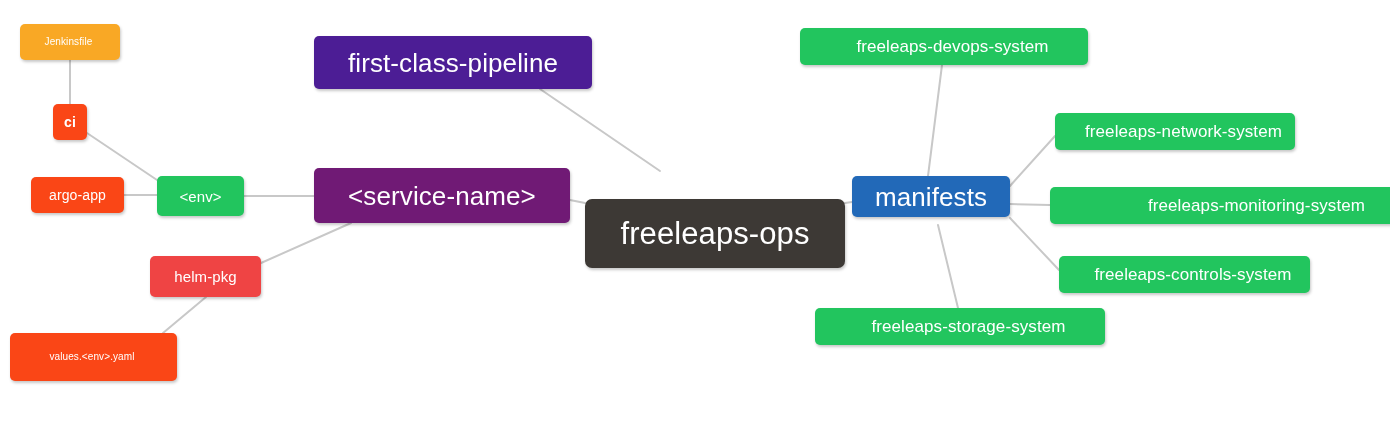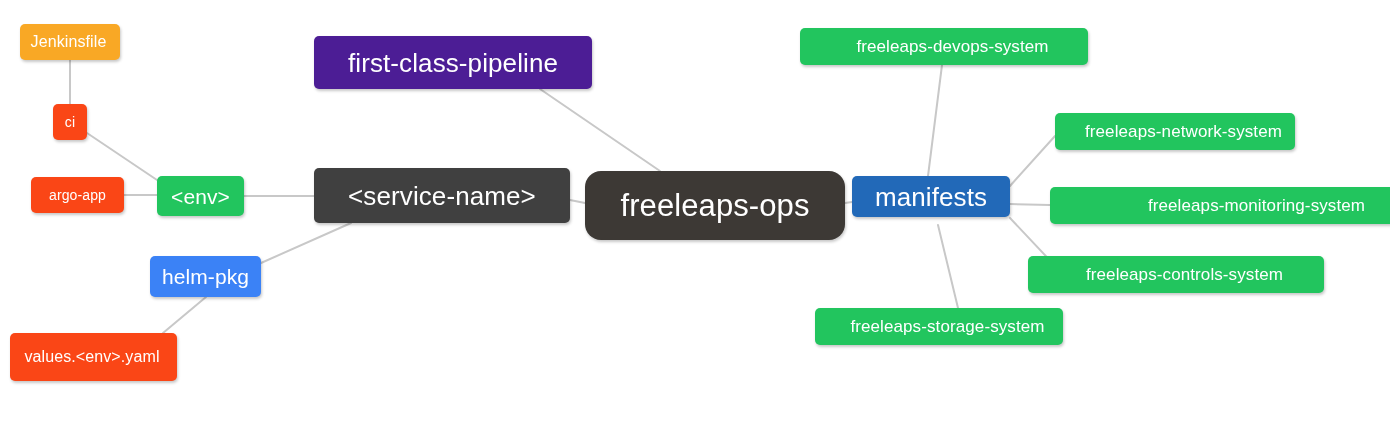--- a/index.html
+++ b/index.html
@@ -36,26 +36,26 @@
     color: #ffffff;
     white-space: nowrap;
     border-radius: 5px;
     box-shadow: 1px 2px 3px rgba(0,0,0,0.22);
     letter-spacing: 0.1px;
     line-height: 1;
     padding: 0 11px;
     cursor: pointer;
     user-select: none;
   }
-  .sz-root  { font-size: 31px; border-radius: 16px; }
+  .sz-root  { font-size: 31px; border-radius: 7px; margin-top: 28px; }
   .sz-l1    { font-size: 26px; }
-  .sz-l2    { font-size: 21px; }
+  .sz-l2    { font-size: 15px; }
   .sz-l3    { font-size: 17px; padding-left: 28px; }
   .sz-l4    { font-size: 14px; }
-  .sz-l5    { font-size: 16px; padding-left: 8px; }
+  .sz-l5    { font-size: 10px; padding-left: 8px; }
 </style>
 </head>
 <body>
 
 <div id="canvas">
   <svg id="edges" viewBox="0 0 1390 421" xmlns="http://www.w3.org/2000/svg">
       <line x1="70" y1="60" x2="70" y2="104" stroke="#c8c8c8" stroke-width="2" stroke-linecap="round"></line>
       <line x1="87" y1="133" x2="157" y2="180" stroke="#c8c8c8" stroke-width="2" stroke-linecap="round"></line>
       <line x1="124" y1="195" x2="157" y2="195" stroke="#c8c8c8" stroke-width="2" stroke-linecap="round"></line>
       <line x1="244" y1="196" x2="314" y2="196" stroke="#c8c8c8" stroke-width="2" stroke-linecap="round"></line>
@@ -65,28 +65,28 @@
       <line x1="540" y1="89" x2="660" y2="171" stroke="#c8c8c8" stroke-width="2" stroke-linecap="round"></line>
       <line x1="845" y1="203" x2="852" y2="202" stroke="#c8c8c8" stroke-width="2" stroke-linecap="round"></line>
       <line x1="942" y1="65" x2="928" y2="176" stroke="#c8c8c8" stroke-width="2" stroke-linecap="round"></line>
       <line x1="1010" y1="186" x2="1055" y2="136" stroke="#c8c8c8" stroke-width="2" stroke-linecap="round"></line>
       <line x1="1010" y1="204" x2="1050" y2="205" stroke="#c8c8c8" stroke-width="2" stroke-linecap="round"></line>
       <line x1="1010" y1="218" x2="1059" y2="270" stroke="#c8c8c8" stroke-width="2" stroke-linecap="round"></line>
       <line x1="938" y1="225" x2="958" y2="308" stroke="#c8c8c8" stroke-width="2" stroke-linecap="round"></line>
     </svg>
   <div id="node-layer">
       <div class="node sz-l5" style="left: 20px; top: 24px; width: 100px; height: 36px; background: rgb(249, 168, 37);">Jenkinsfile</div>
-      <div class="node sz-l4" style="left: 53px; top: 104px; width: 34px; height: 36px; background: rgb(250, 70, 22);">ci</div>
+      <div class="node sz-l4" style="left: 53px; top: 104px; width: 34px; height: 36px; background: rgb(250, 70, 22); font-weight: bold;">ci</div>
       <div class="node sz-l4" style="left: 31px; top: 177px; width: 93px; height: 36px; background: rgb(250, 70, 22);">argo-app</div>
       <div class="node sz-l5" style="left: 10px; top: 333px; width: 167px; height: 48px; background: rgb(250, 70, 22);">values.&lt;env&gt;.yaml</div>
       <div class="node sz-l2" style="left: 157px; top: 176px; width: 87px; height: 40px; background: rgb(34, 197, 94);">&lt;env&gt;</div>
-      <div class="node sz-l2" style="left: 150px; top: 256px; width: 111px; height: 41px; background: #3b82f6;">helm-pkg</div>
+      <div class="node sz-l2" style="left: 150px; top: 256px; width: 111px; height: 41px; background: #ef4444;">helm-pkg</div>
       <div class="node sz-l1" style="left: 314px; top: 36px; width: 278px; height: 53px; background: #4c1d95;">first-class-pipeline</div>
-      <div class="node sz-l1" style="left: 314px; top: 168px; width: 256px; height: 55px; background: #404040;">&lt;service-name&gt;</div>
+      <div class="node sz-l1" style="left: 314px; top: 168px; width: 256px; height: 55px; background: #701a75;">&lt;service-name&gt;</div>
       <div class="node sz-root" style="left: 585px; top: 171px; width: 260px; height: 69px; background: rgb(61, 57, 53);">freeleaps-ops</div>
       <div class="node sz-l1" style="left: 852px; top: 176px; width: 158px; height: 41px; background: rgb(34, 105, 184);">manifests</div>
       <div class="node sz-l3" style="left: 800px; top: 28px; width: 288px; height: 37px; background: rgb(34, 197, 94);">freeleaps-devops-system</div>
       <div class="node sz-l3" style="left: 1055px; top: 113px; width: 240px; height: 37px; background: rgb(34, 197, 94);">freeleaps-network-system</div>
       <div class="node sz-l3" style="left: 1050px; top: 187px; width: 396px; height: 37px; background: rgb(34, 197, 94);">freeleaps-monitoring-system</div>
-      <div class="node sz-l3" style="left: 1028px; top: 256px; width: 296px; height: 37px; background: rgb(34, 197, 94);">freeleaps-controls-system</div>
-      <div class="node sz-l3" style="left: 815px; top: 308px; width: 248px; height: 37px; background: rgb(34, 197, 94);">freeleaps-storage-system</div>
+      <div class="node sz-l3" style="left: 1059px; top: 256px; width: 251px; height: 37px; background: rgb(34, 197, 94);">freeleaps-controls-system</div>
+      <div class="node sz-l3" style="left: 815px; top: 308px; width: 290px; height: 37px; background: rgb(34, 197, 94);">freeleaps-storage-system</div>
     </div>
 </div>
 
 </body></html>

